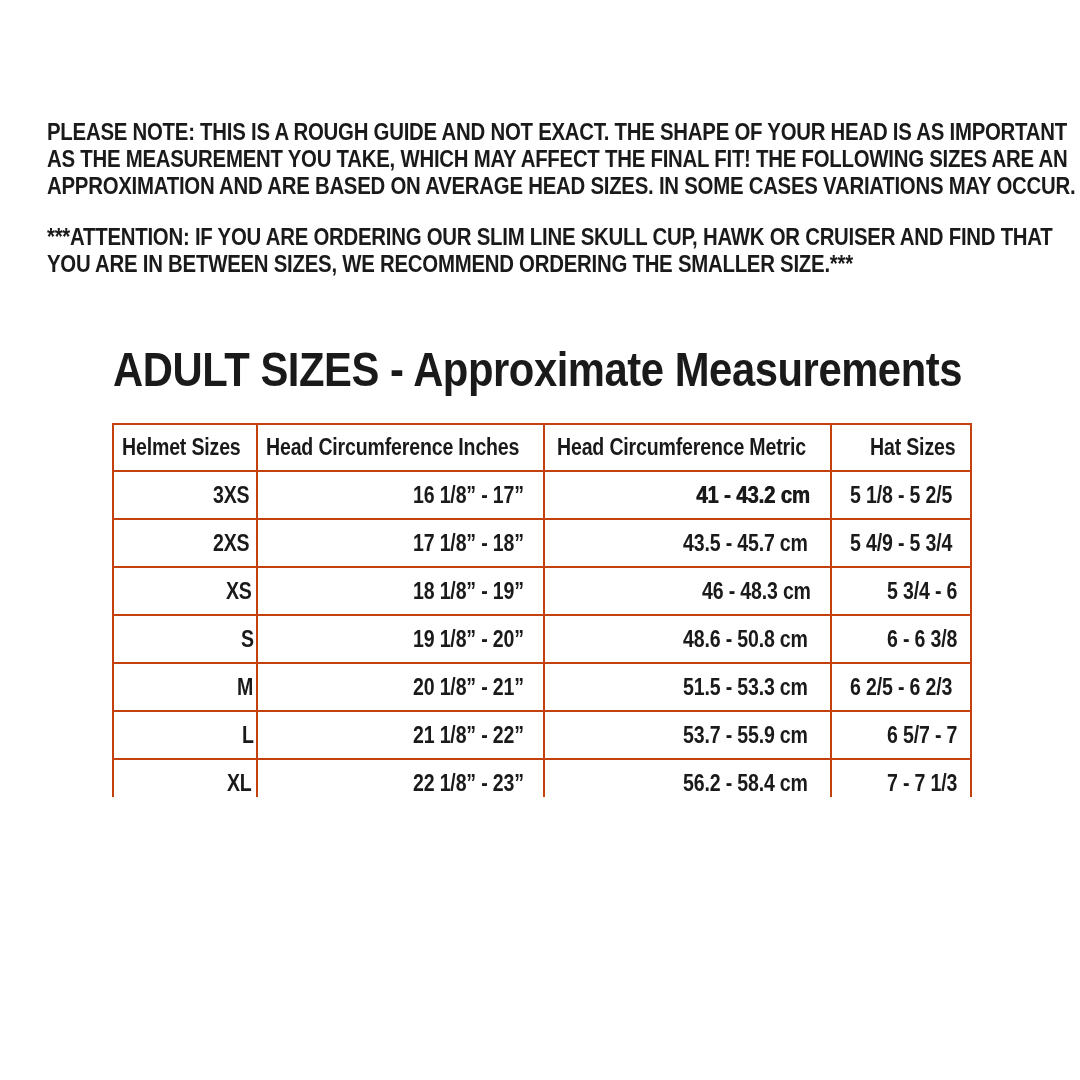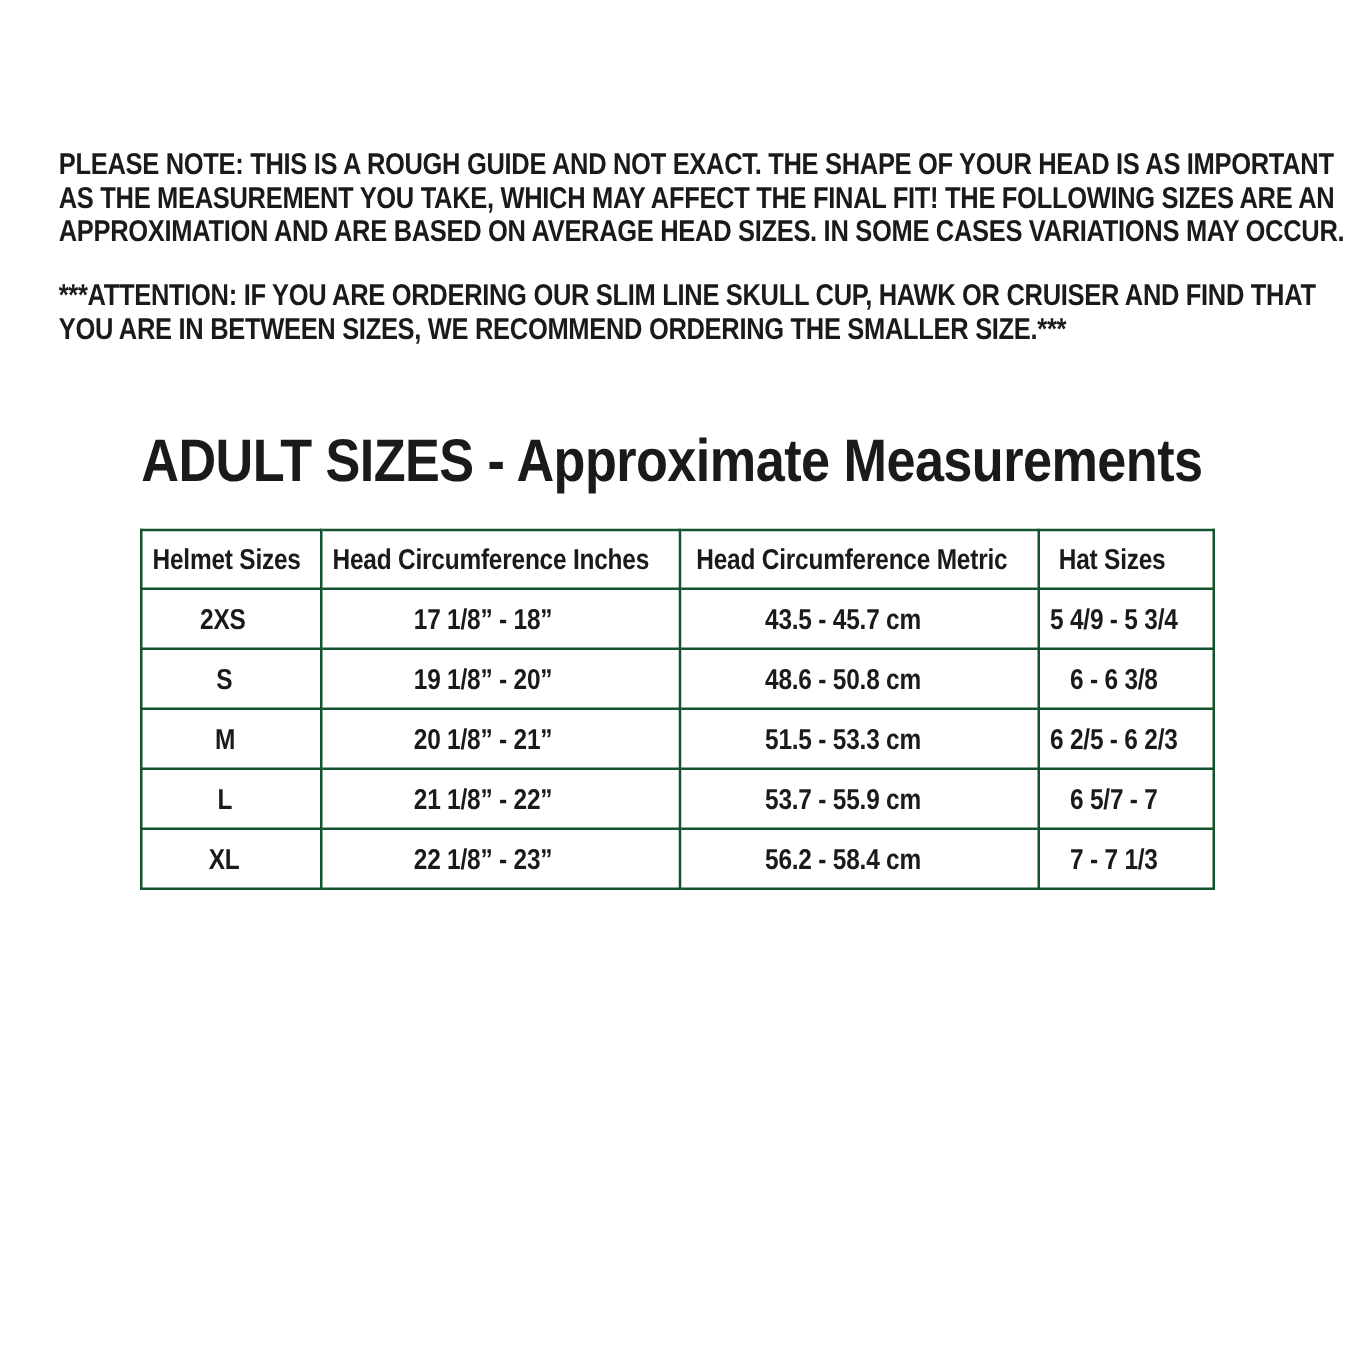--- a/index.html
+++ b/index.html
@@ -45,24 +45,24 @@
   }
   table.size-table {
     position: absolute;
     left: 112px;
     top: 423px;
     width: 858px;
     border-collapse: collapse;
     table-layout: fixed;
   }
   .size-table th, .size-table td {
-    border: 2px solid #14532d;
-    text-align: center;
+    border: 2px solid #c2410c;
+    text-align: right;
     vertical-align: middle;
-    padding: 0 16px 0 8px;
+    padding: 0 0 0 8px;
     overflow: visible;
   }
   .size-table th:nth-child(3), .size-table td:nth-child(3) {
     padding-left: 12px;
   }
   .size-table thead tr { height: 47px; }
   .size-table tbody tr { height: 48px; }
   .ct {
     display: inline-block;
     font-size: 23px;
@@ -101,24 +101,36 @@
     <thead>
       <tr id="headerRow">
           <th><span class="ct">Helmet Sizes</span></th>
           <th><span class="ct">Head Circumference Inches</span></th>
           <th><span class="ct">Head Circumference Metric</span></th>
           <th><span class="ct">Hat Sizes</span></th>
         </tr>
     </thead>
     <tbody id="tableBody">
         <tr>
+          <td><span class="ct">3XS</span></td>
+          <td><span class="ct">16 1/8” - 17”</span></td>
+          <td><span class="ct xb">41 - 43.2 cm</span></td>
+          <td><span class="ct">5 1/8 - 5 2/5</span></td>
+        </tr>
+        <tr>
           <td><span class="ct">2XS</span></td>
           <td><span class="ct">17 1/8” - 18”</span></td>
           <td><span class="ct">43.5 - 45.7 cm</span></td>
           <td><span class="ct">5 4/9 - 5 3/4</span></td>
+        </tr>
+        <tr>
+          <td><span class="ct">XS</span></td>
+          <td><span class="ct">18 1/8” - 19”</span></td>
+          <td><span class="ct">46 - 48.3 cm</span></td>
+          <td><span class="ct">5 3/4 - 6</span></td>
         </tr>
         <tr>
           <td><span class="ct">S</span></td>
           <td><span class="ct">19 1/8” - 20”</span></td>
           <td><span class="ct">48.6 - 50.8 cm</span></td>
           <td><span class="ct">6 - 6 3/8</span></td>
         </tr>
         <tr>
           <td><span class="ct">M</span></td>
           <td><span class="ct">20 1/8” - 21”</span></td>

